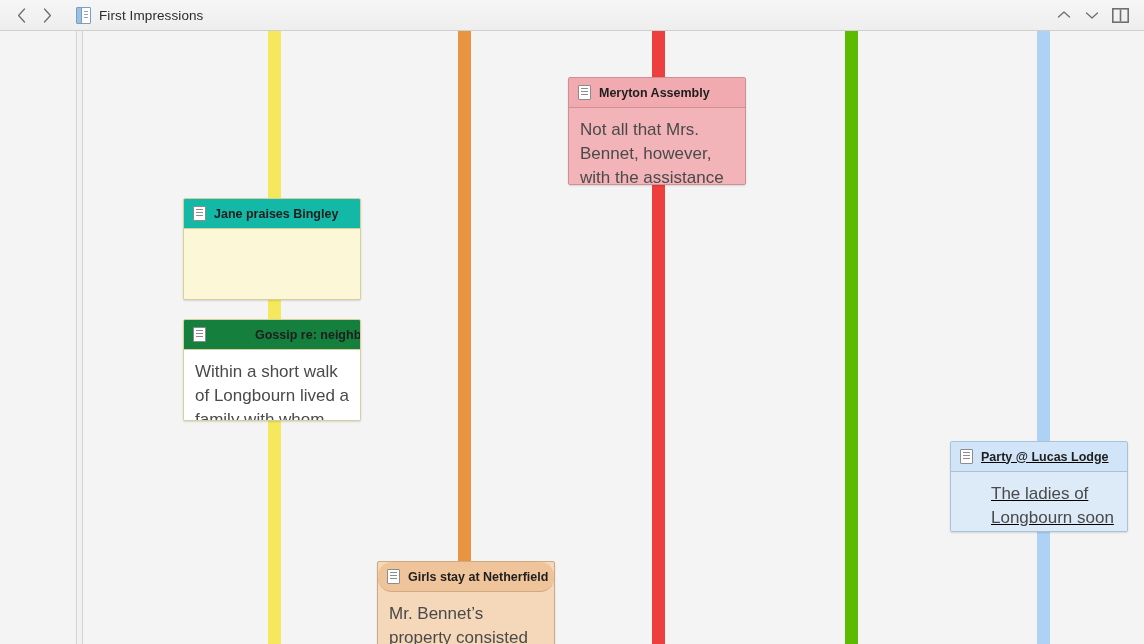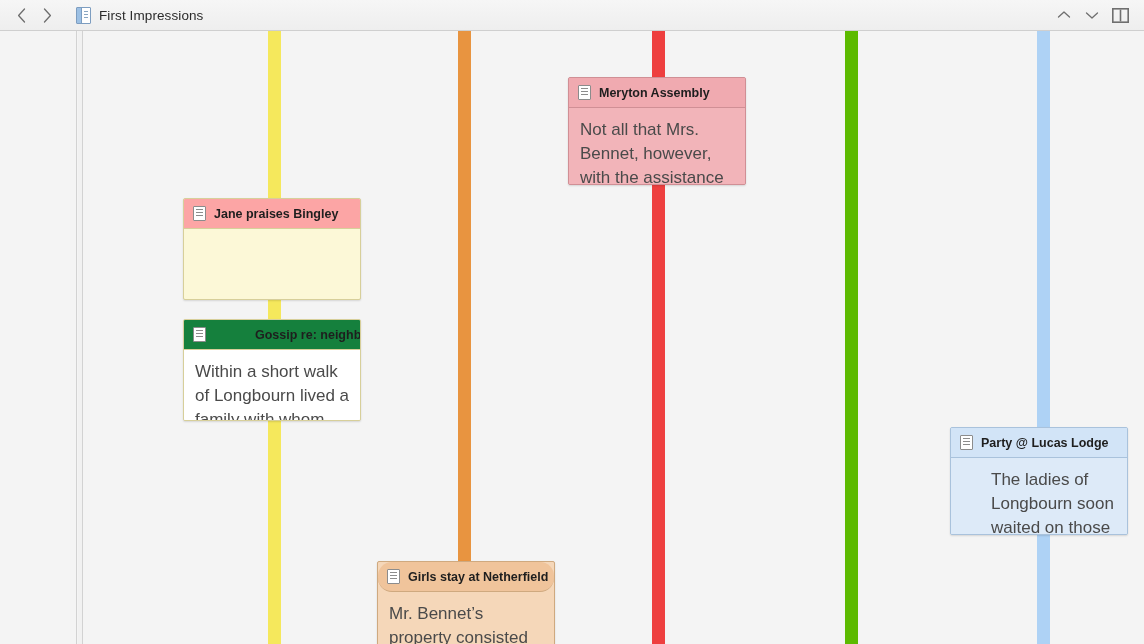--- a/index.html
+++ b/index.html
@@ -229,21 +229,21 @@
   <div id="gutter"></div>
 
   <div id="canvas">
 
   <div class="stripe" style="left: 184px; width: 13px; background: rgb(245, 232, 92);"></div>
       <div class="stripe" style="left: 374px; width: 13px; background: rgb(232, 148, 64);"></div>
       <div class="stripe" style="left: 568px; width: 13px; background: rgb(238, 63, 63);"></div>
       <div class="stripe" style="left: 761px; width: 13px; background: rgb(92, 186, 0);"></div>
       <div class="stripe" style="left: 953px; width: 13px; background: rgb(174, 210, 245);"></div>
       <div class="card" style="left: 99px; top: 131px; height: 102px; border-color: rgb(215, 207, 154); background: rgb(252, 248, 215);">
-        <div class="card-header" style="background: #fca5a5; border-bottom-color: rgb(215, 207, 154);">
+        <div class="card-header" style="background: #14b8a6; border-bottom-color: rgb(215, 207, 154);">
           <span class="card-icon"></span>
           <span class="card-title">Jane praises Bingley</span>
         </div>
       </div>
       <div class="card" style="left: 99px; top: 252px; height: 102px; border-color: rgb(215, 207, 154); background: rgb(252, 248, 215);">
         <div class="card-header" style="background: #15803d; border-bottom-color: rgb(215, 207, 154); gap: 41px;">
           <span class="card-icon"></span>
           <span class="card-title">Gossip re: neighbours</span>
         </div>
         <div class="card-body" style="background: #ffffff;">Within a short walk of Longbourn lived a family with whom the Bennets were particularly intimat…</div>
@@ -255,21 +255,21 @@
         </div>
         <div class="card-body" style="background: rgb(242, 180, 185);">Not all that Mrs. Bennet, however, with the assistance of her five daughters, could ask on…</div>
       </div>
       <div class="card" style="left: 293px; top: 494px; height: 105px; border-color: rgb(207, 169, 127); background: rgb(245, 215, 185);">
         <div class="card-header" style="background: rgb(240, 196, 155); border-bottom-color: rgb(207, 169, 127); border-radius: 14px;">
           <span class="card-icon"></span>
           <span class="card-title">Girls stay at Netherfield</span>
         </div>
         <div class="card-body" style="background: rgb(245, 215, 185);">Mr. Bennet’s property consisted almost entirely in an estate of two thousand a year, which,…</div>
       </div>
-      <div class="card" style="left: 866px; top: 360px; height: 108px; border-color: rgb(169, 194, 220); background: rgb(221, 234, 248);">
+      <div class="card" style="left: 866px; top: 374px; height: 91px; border-color: rgb(169, 194, 220); background: rgb(221, 234, 248); text-decoration: underline;">
         <div class="card-header" style="background: rgb(210, 228, 247); border-bottom-color: rgb(169, 194, 220);">
           <span class="card-icon"></span>
           <span class="card-title">Party @ Lucas Lodge</span>
         </div>
         <div class="card-body" style="background: rgb(221, 234, 248); padding-left: 40px;">The ladies of Longbourn soon waited on those of Netherfield. The visit was soon returned in due…</div>
       </div>
     </div>
 </div>
 
 </body></html>

